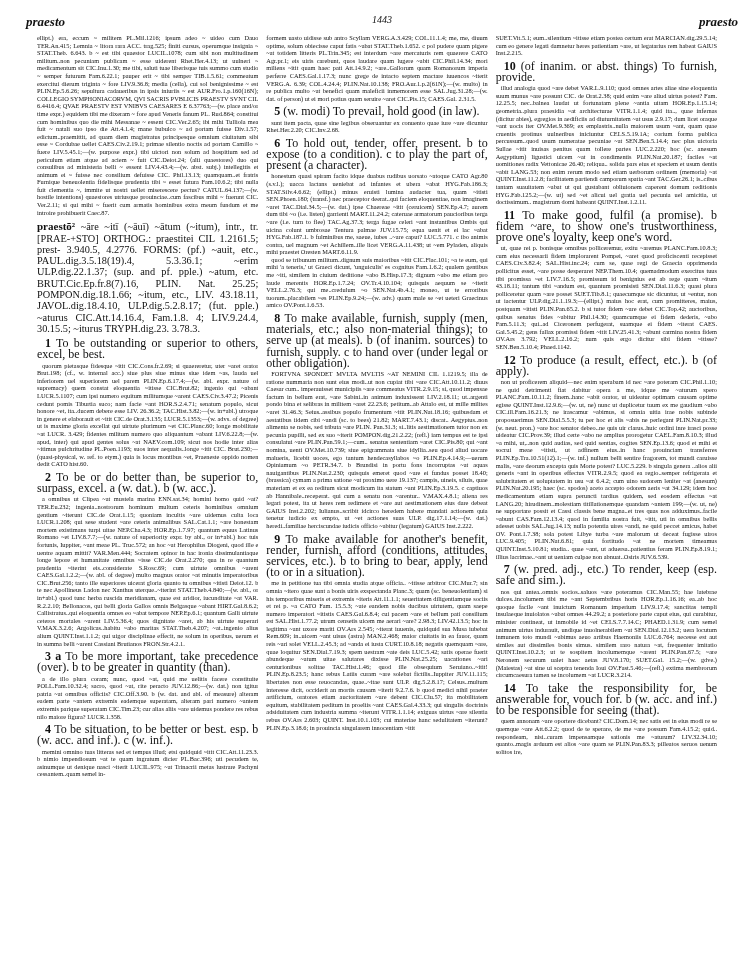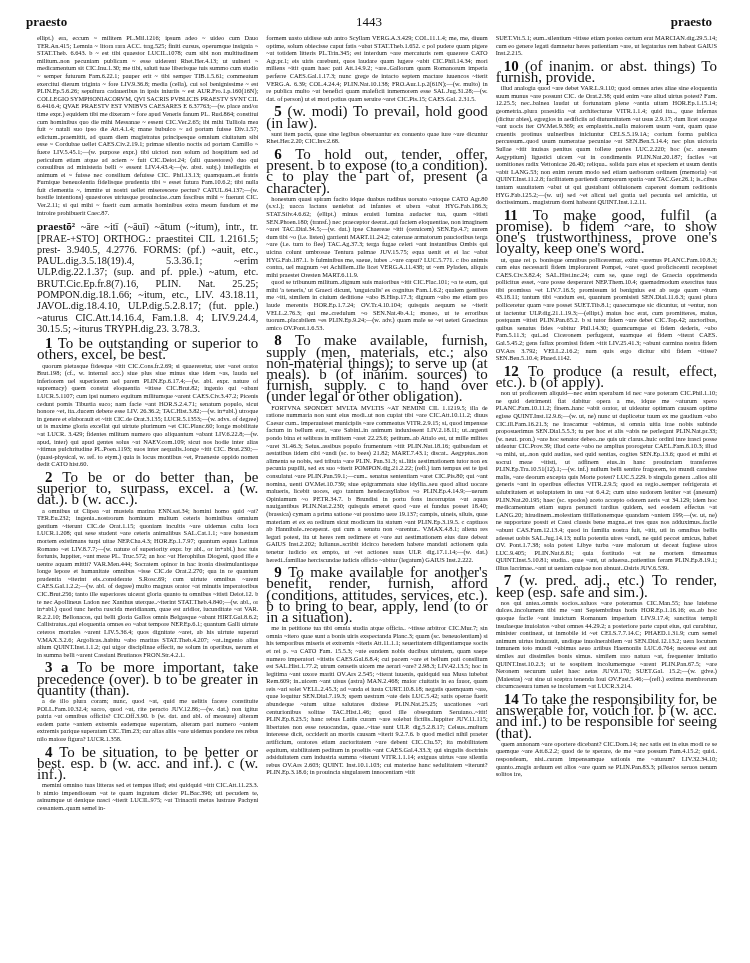--- a/index.html
+++ b/index.html
@@ -1,25 +1,25 @@
 <!DOCTYPE html>
 <html><head>
 <meta charset="utf-8">
 <style>
   html, body { margin: 0; padding: 0; background: #ffffff; }
   body { width: 750px; height: 963px; overflow: hidden; position: relative; color: #111; font-family: "DejaVu Serif", "Liberation Serif", serif; }
-  .header { position: absolute; top: 14px; left: 26px; right: 38px; height: 18px; }
+  .header { position: absolute; top: 14px; left: 26px; right: 12px; height: 18px; font-style: italic; }
   .hw-left { position: absolute; left: 0; top: 0; font-family: "Liberation Serif", serif; font-weight: bold; font-size: 13px; }
   .hw-right { position: absolute; right: 0; top: 0; font-family: "Liberation Serif", serif; font-weight: bold; font-size: 13px; }
-  .pageno { position: absolute; left: 50%; transform: translateX(-50%); top: 0; font-family: "Liberation Serif", serif; font-size: 13px; }
+  .pageno { position: absolute; left: 50%; transform: translateX(-50%); top: 0; font-family: "Liberation Serif", serif; font-size: 10px; }
   .cols { position: absolute; top: 34px; left: 37px; width: 680px; height: 880px; display: flex; gap: 8px; }
   .col { flex: 1 1 0; min-width: 0; overflow: hidden; }
   .cite { font-family: "Liberation Serif", serif; font-size: 6.35px; line-height: 7.6px; text-align: justify; margin: 0; text-indent: 5px; hyphens: auto; }
   .cite.noindent { text-indent: 0; }
-  .sense { font-family: "Liberation Serif", serif; font-size: 15px; line-height: 11.2px; margin: 4px 0 1px 0; text-indent: 8px; text-align: justify; }
+  .sense { font-family: "Liberation Serif", serif; font-size: 12px; line-height: 11.2px; margin: 4px 0 1px 0; text-indent: 8px; text-align: justify; }
   .sense .num { font-weight: bold; }
   .entry-head { font-family: "Liberation Serif", serif; font-size: 10.3px; line-height: 11.3px; margin: 5px 0 3px 0; text-align: justify; }
   .entry-head .lemma { font-weight: bold; font-size: 11px; }
 </style>
 </head>
 <body>
 
 <div class="header">
   <span class="hw-left">praesto</span>
   <span class="pageno">1443</span>

